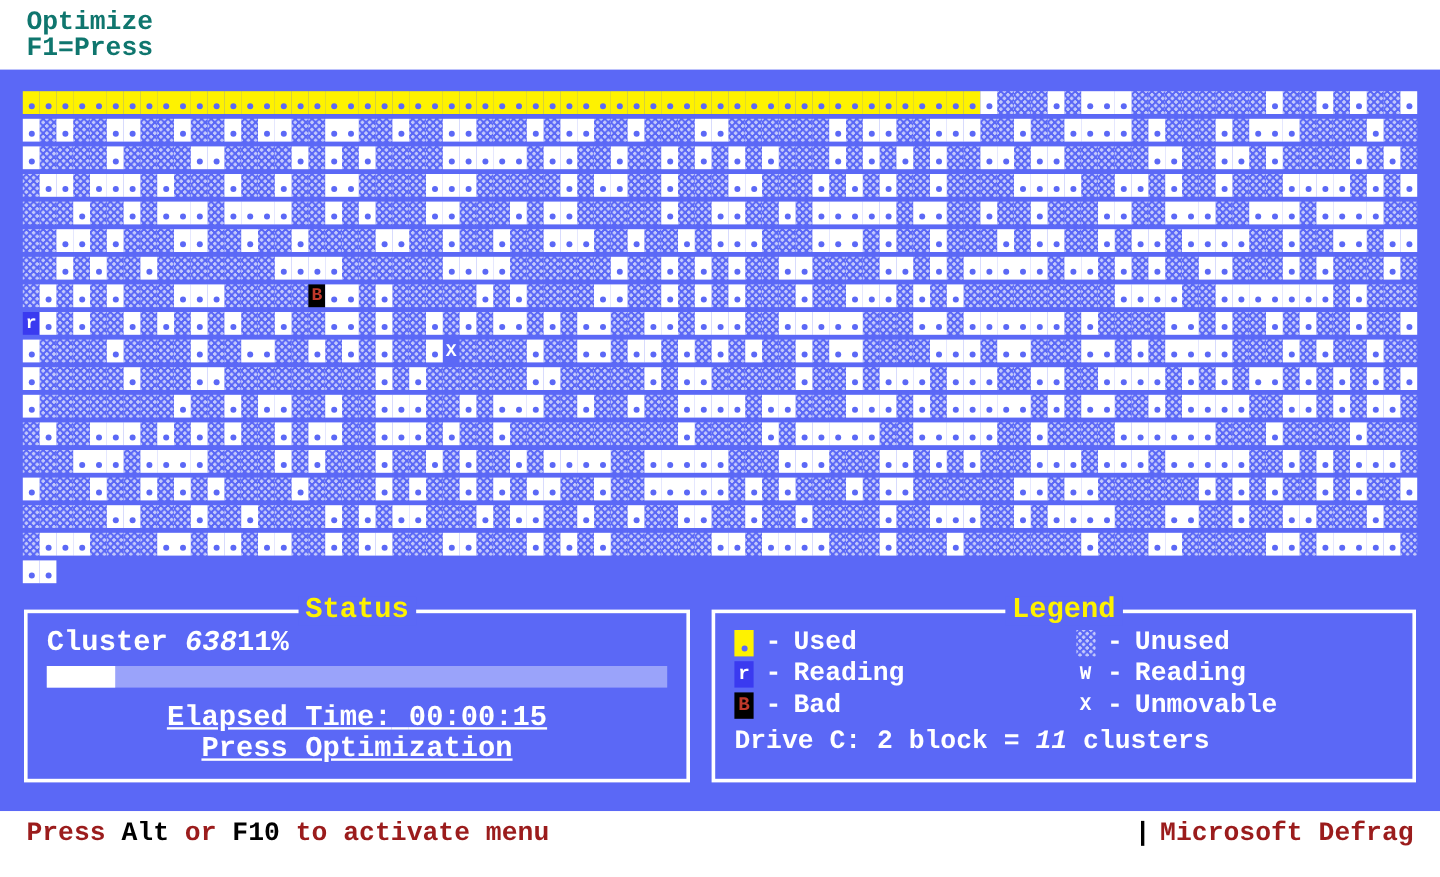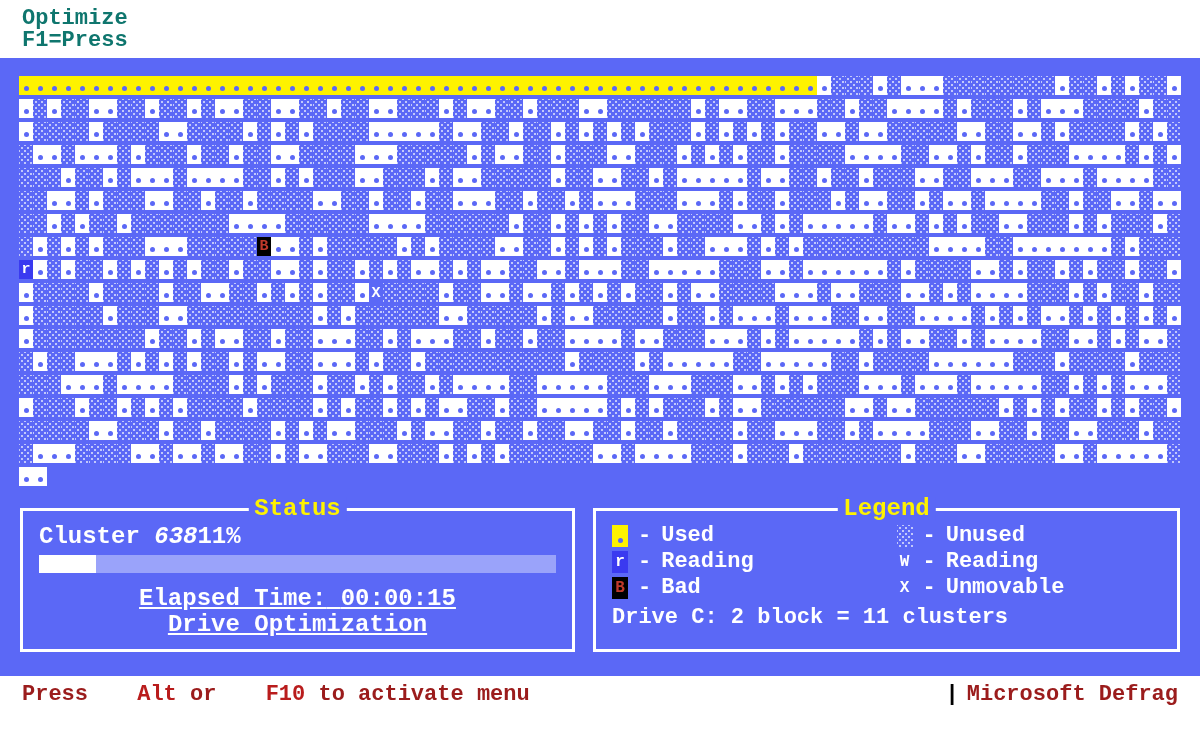--- a/index.html
+++ b/index.html
@@ -176,33 +176,33 @@
   .sw-reading { background:#3a3af0; color:#fff; }
   .sw-reading::before { content:"r"; }
   .sw-writing { color:#fff; }
   .sw-writing::before { content:"W"; }
   .sw-bad { background:#000; color:#c0392b; }
   .sw-bad::before { content:"B"; }
   .sw-unmov { color:#fff; }
   .sw-unmov::before { content:"X"; }
 
   .legend-drive { font-size: 22px; color:#fff; }
-  .legend-drive .it { }
+  .legend-drive .it { font-style: italic; }
 
   
   .bottombar {
     background: #fff;
     display: flex;
     justify-content: space-between;
     align-items: center;
     padding: 8px 22px;
     font-size: 22px;
   }
   .bottom-left { color: #9b1c1c; }
-  .bottom-left .key { color: #b91c1c; margin-left: 36px; }
+  .bottom-left .key { color: #000000; }
   .bottom-right { color: #9b1c1c; text-align: center; }
   .bottom-right .pipe { color:#000; margin-right: 8px; }
 </style>
 </head>
 <body>
 
 <div class="topbar">
   <span>Optimize</span>
   <span>F1=Press</span>
 </div>
@@ -1638,21 +1638,21 @@
         </span>
         <span class="pct">11%</span>
       </div>
       <div class="progress">
         <div class="progress-fill" id="progress-fill" style="width: 11%;"></div>
       </div>
       <div class="status-line">
         <span>Elapsed Time:</span>
         <span>00:00:15</span>
       </div>
-      <div class="status-line">Drive Optimization</div>
+      <div class="status-line">Press Optimization</div>
     </div>
 
     <div class="panel legend-panel">
       <div class="panel-title">Legend</div>
       <div class="legend-grid">
         <div class="legend-item">
           <span class="swatch sw-used"></span>
           <span>-</span>
           <span>Used</span>
         </div>

